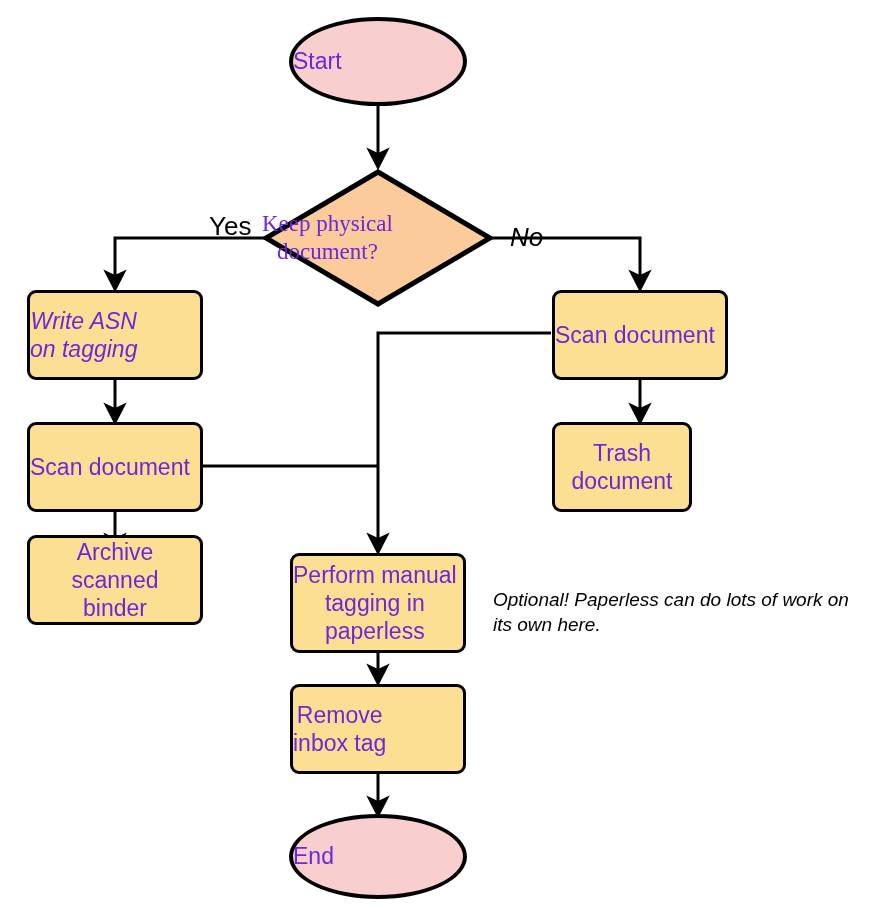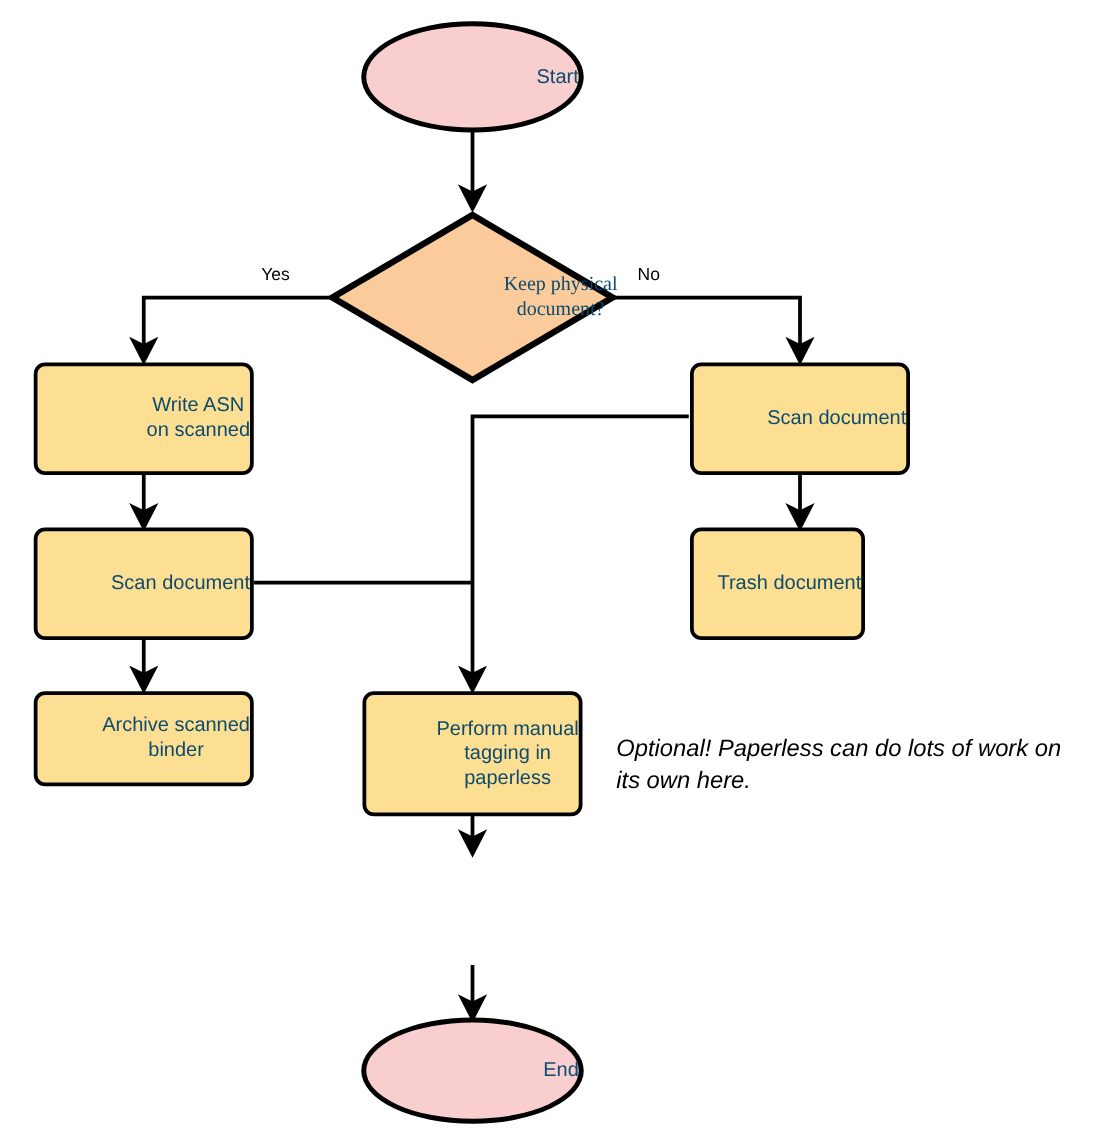--- a/index.html
+++ b/index.html
@@ -24,24 +24,24 @@
     top: 0;
     width: 888px;
     height: 907px;
     overflow: visible;
   }
   .node {
     position: absolute;
     box-sizing: border-box;
     display: flex;
     align-items: center;
-    justify-content: flex-end;
+    justify-content: flex-start;
     text-align: center;
-    color: #0c4a6e;
-    font-size: 16px;
+    color: #6d28d9;
+    font-size: 23px;
     line-height: 1.22;
     letter-spacing: 0px;
   }
   .node-process {
     border: 3px solid #000000;
     border-radius: 9px;
     background: #FCDF93;
   }
   .node-terminal {
     border: 4px solid #000000;
@@ -57,21 +57,21 @@
     z-index: 2;
   }
   .node-decision svg {
     position: absolute;
     left: 0;
     top: 0;
     z-index: 1;
   }
   .edge-label {
     position: absolute;
-    font-size: 14px;
+    font-size: 26px;
     color: #000000;
     white-space: nowrap;
   }
   .annotation {
     position: absolute;
     font-size: 19px;
     font-style: italic;
     color: #000000;
     line-height: 1.30;
   }
@@ -118,34 +118,34 @@
       <polygon points="116,4 228,70 116,136 4,70" fill="#FBCB9C" stroke="#000000" stroke-width="5" stroke-linejoin="miter"></polygon>
     </svg>
     <div class="diamond-label">
       <div>Keep physical</div>
       <div>document?</div>
     </div>
   </div>
 
   <div class="edge-label" style="left:209px; top:211px;">Yes</div>
 
-  <div class="edge-label" style="left:510px; top:211px;">No</div>
+  <div class="edge-label" style="left:510px; top:222px;font-style:italic;">No</div>
 
-  <div class="node node-process" style="left:27px; top:290px; width:176px; height:90px;">
+  <div class="node node-process" style="left:27px; top:290px; width:176px; height:90px;font-style:italic;">
     <div>
       <div>Write ASN</div>
-      <div>on scanned</div>
+      <div>on tagging</div>
     </div>
   </div>
 
   <div class="node node-process" style="left:27px; top:422px; width:176px; height:90px;">
     <span>Scan document</span>
   </div>
 
-  <div class="node node-process" style="left:27px; top:553px; width:176px; height:76px;">
+  <div class="node node-process" style="left:27px; top:535px; width:176px; height:90px;">
     <div>
       <div>Archive scanned</div>
       <div>binder</div>
     </div>
   </div>
 
   <div class="node node-process" style="left:552px; top:290px; width:176px; height:90px;">
     <span>Scan document</span>
   </div>
 
@@ -154,20 +154,26 @@
   </div>
 
   <div class="node node-process" style="left:290px; top:553px; width:176px; height:100px;">
     <div>
       <div>Perform manual</div>
       <div>tagging in</div>
       <div>paperless</div>
     </div>
   </div>
 
+  <div class="node node-process" style="left:290px; top:684px; width:176px; height:90px;">
+    <div>
+      <div>Remove</div>
+      <div>inbox tag</div>
+    </div>
+  </div>
 
   <div class="node node-terminal" style="left:289px; top:814px; width:178px; height:85px;">
     <span>End</span>
   </div>
 
   <div class="annotation" style="left:475px; top:588px; width:400px;margin-left:18px;">
     <div>Optional! Paperless can do lots of work on</div>
     <div>its own here.</div>
   </div>
 

